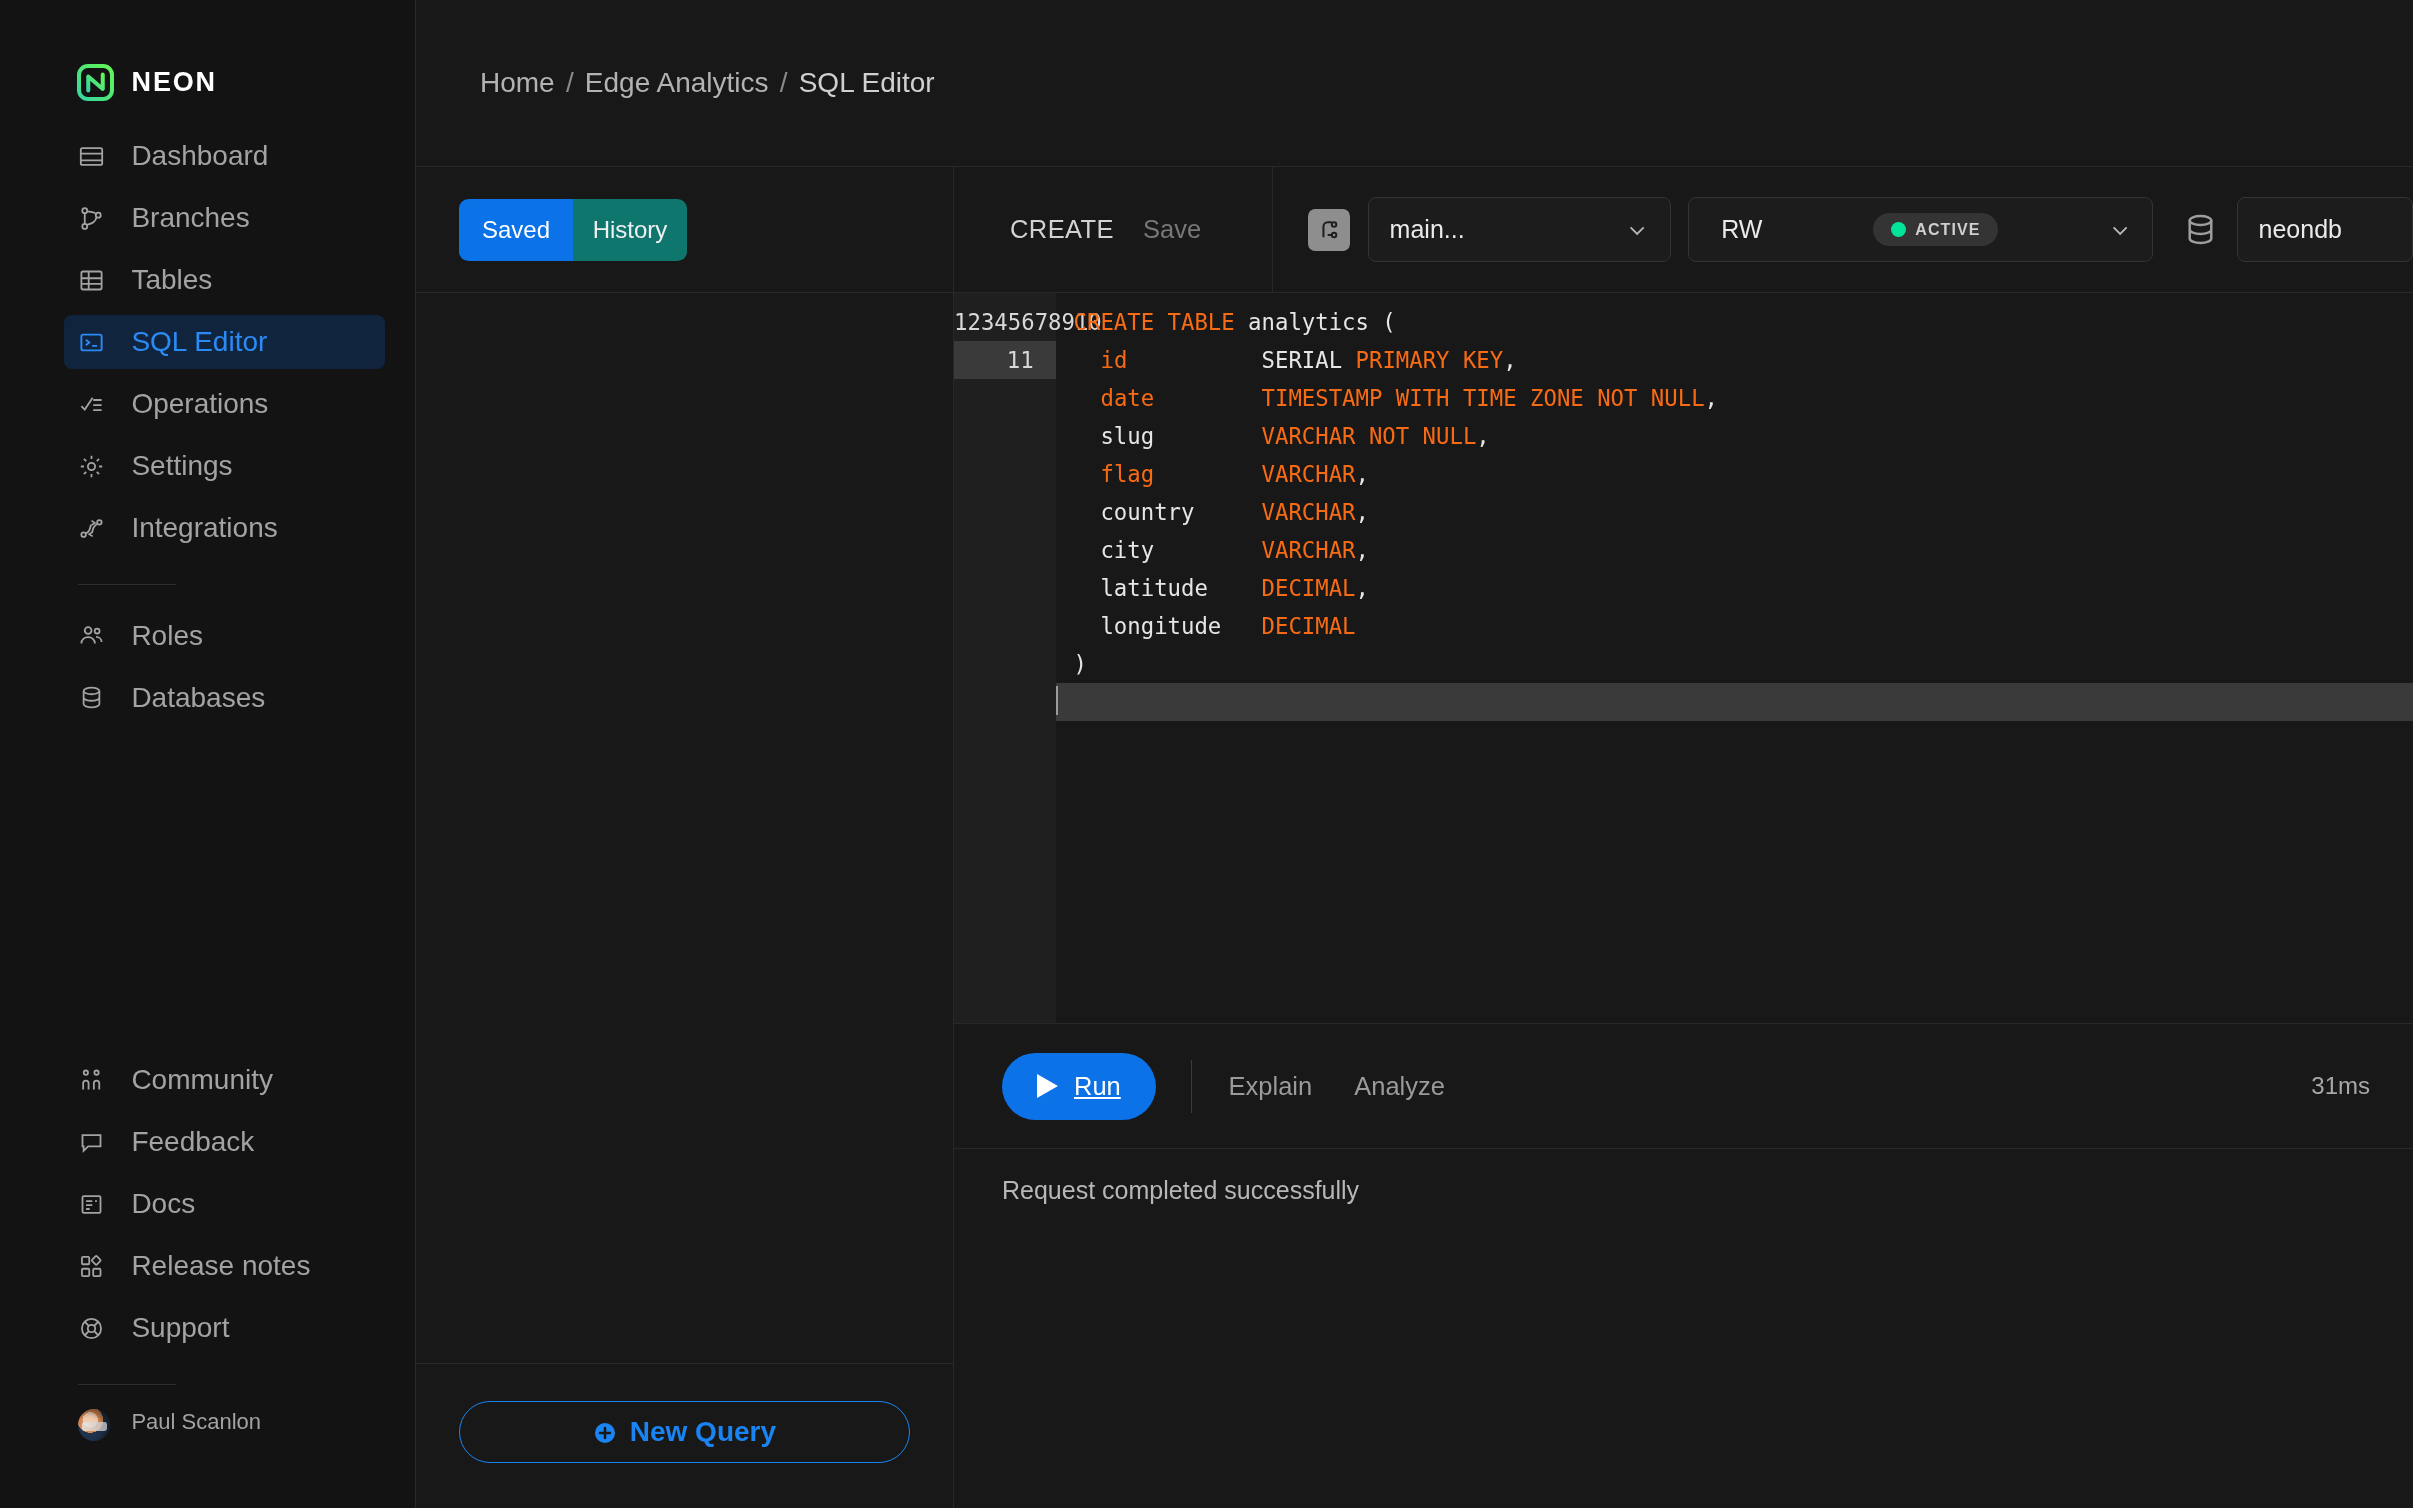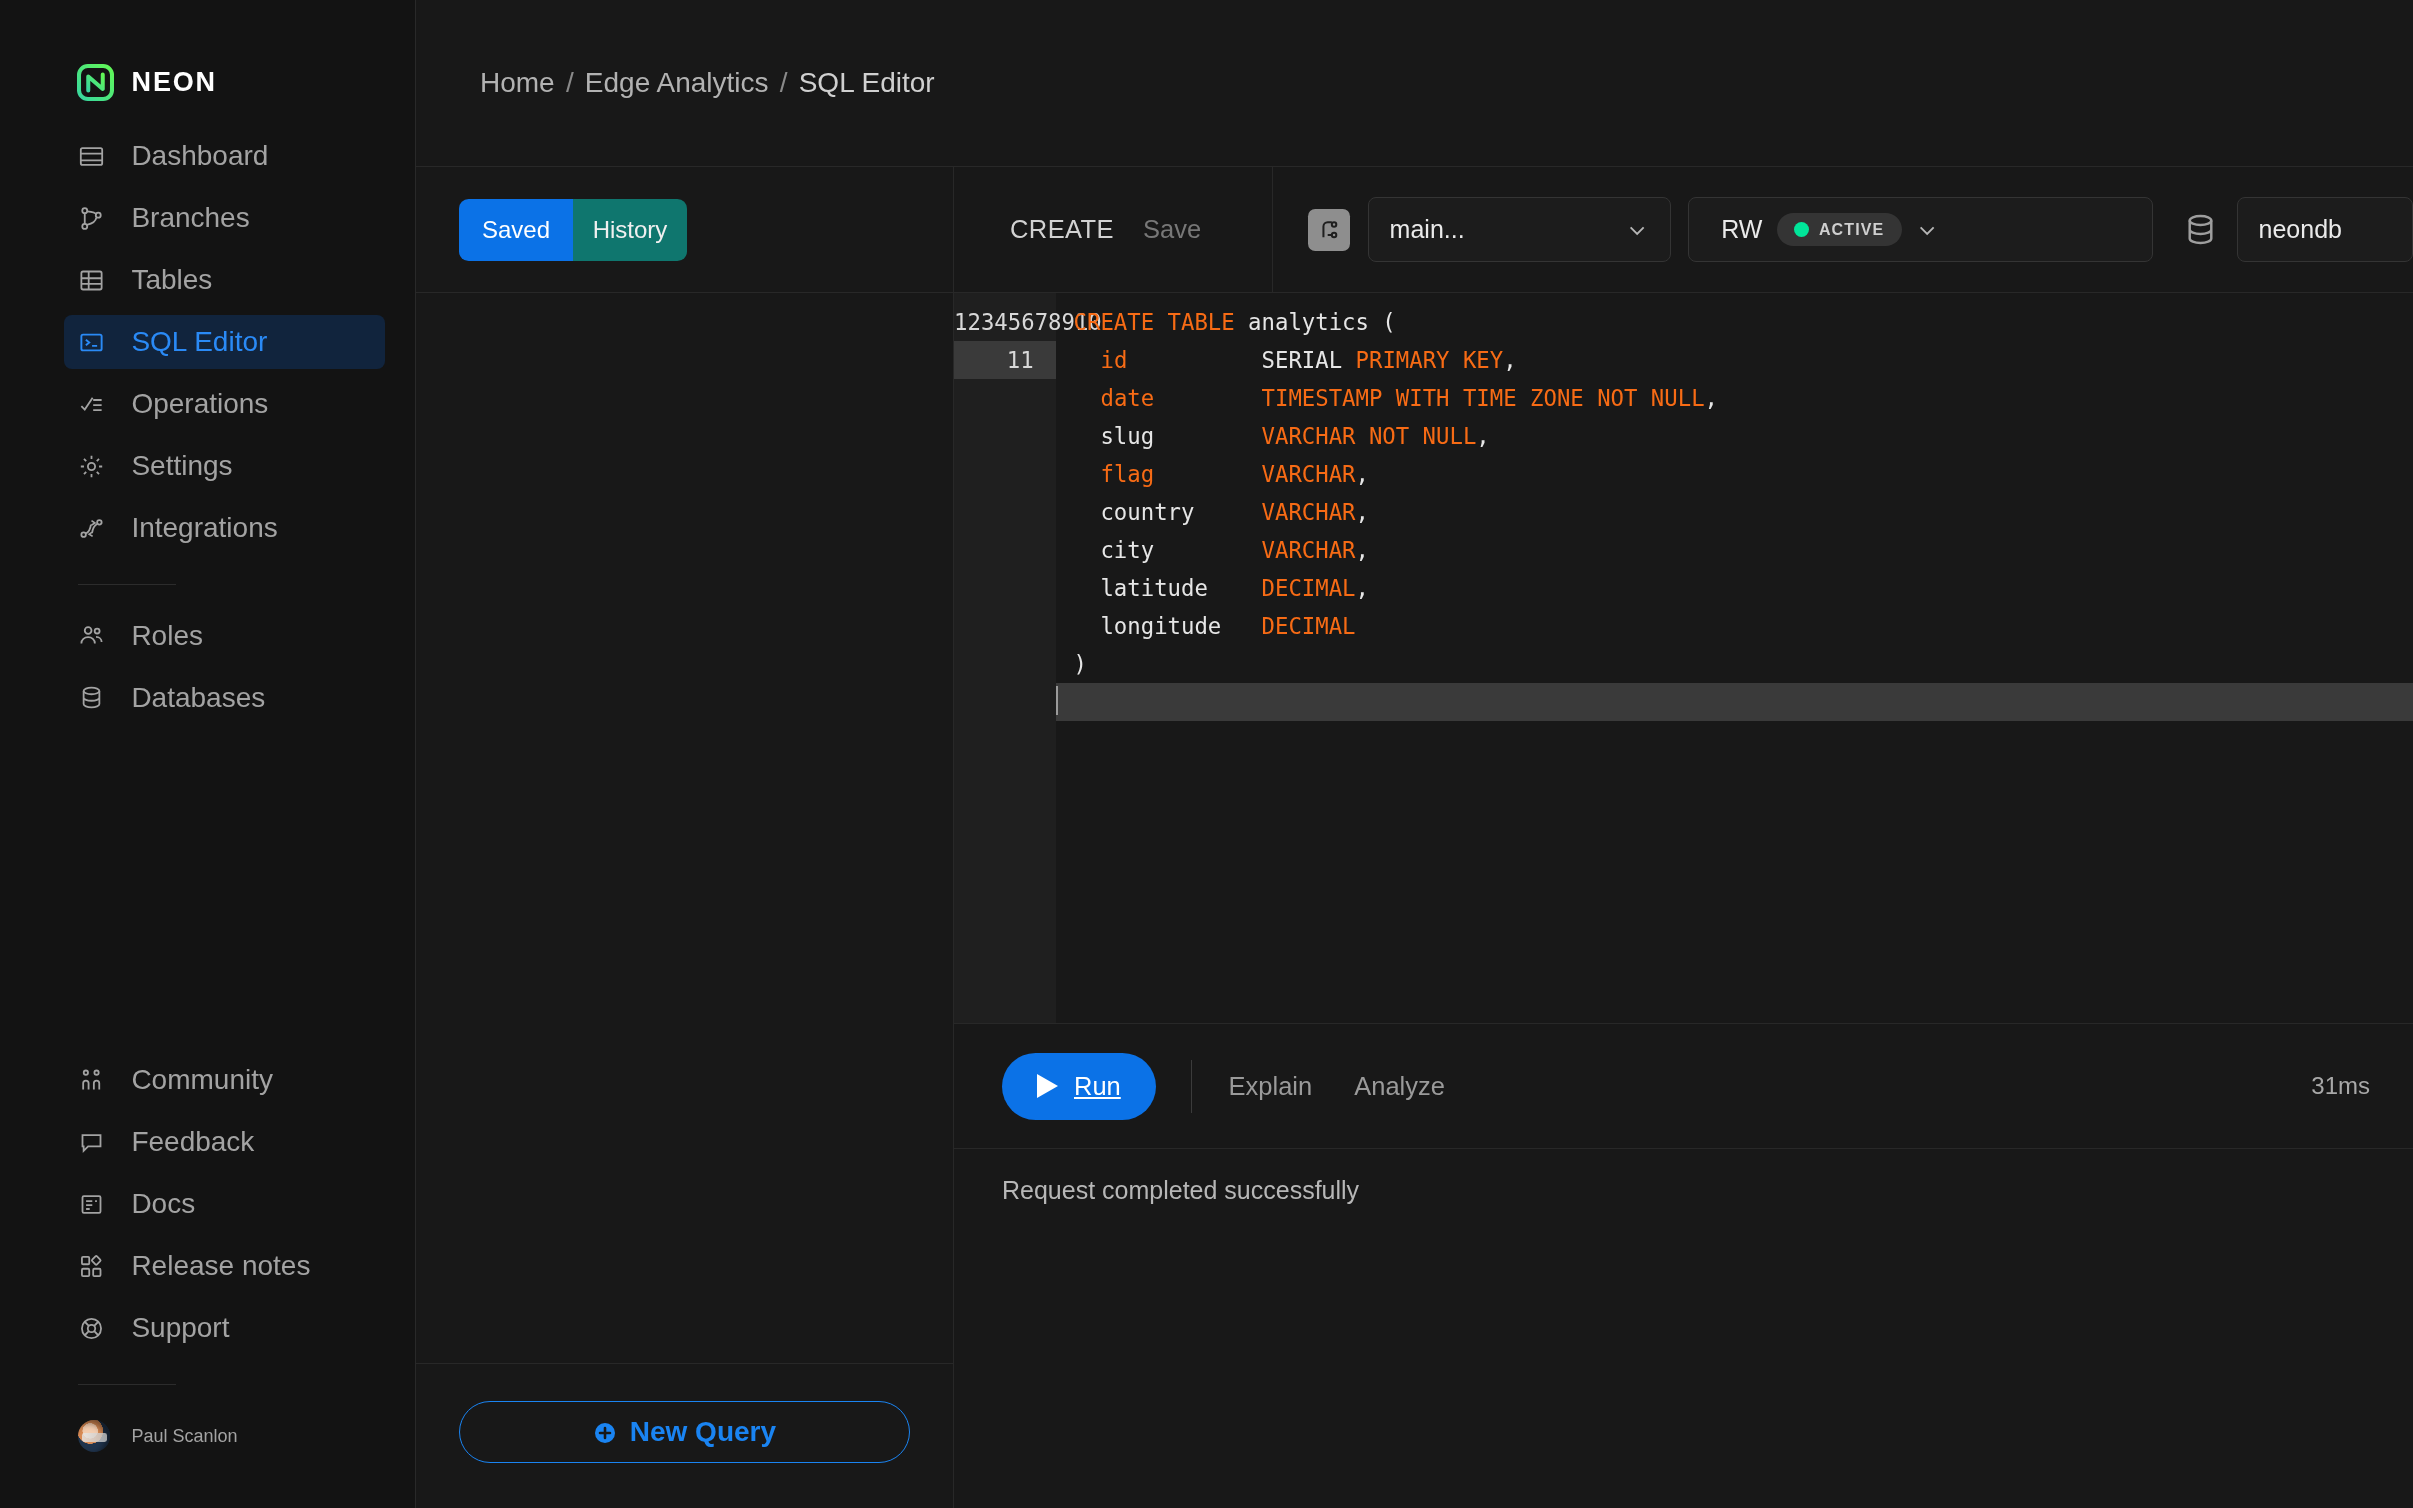--- a/index.html
+++ b/index.html
@@ -49,25 +49,25 @@
   .nav-item.active .ic svg { stroke: #2a8af6; }
 
   .divider {
     height: 0.8px; background: #2c2c2c;
     margin: 21px 239px 24px 78px;
   }
   .spacer { flex: 1 1 auto; }
 
   .nav-bottom { padding-bottom: 0; }
   .user-row {
-    display: flex; align-items: center; gap: 21px;
+    display: flex; align-items: flex-start; gap: 21px;
     height: 54px;
     margin: 0 30px 45px 64px;
     padding: 0 17.6px 0 14.4px;
-    color: #a3a3a3; font-size: 18px;
+    color: #a3a3a3; font-size: 22px;
     cursor: pointer;
   }
   .avatar {
     width: 32px; height: 32px; border-radius: 50%;
     flex: 0 0 32px;
     background: radial-gradient(circle at 38% 34%, #f3cdb0 0 26%, #d98b55 27% 44%, #20344d 45% 100%);
     box-shadow: inset -4.8px 3.2px 6.4px rgba(0,0,0,.45);
     position: relative; overflow: hidden;
   }
   .avatar::after {
@@ -154,21 +154,21 @@
   .branch-ic {
     width: 42px; height: 42px; flex: 0 0 42px; border-radius: 7.2px;
     background: #8e8e8e; display: flex; align-items: center; justify-content: center;
   }
   .select {
     height: 65px; border: 0.8px solid #343434; border-radius: 8px;
     background: #1c1c1c; display: flex; align-items: center;
     padding: 0 21px; gap: 14.4px; cursor: pointer; color: #eaeaea; font-size: 25px;
   }
   .sel-branch { width: 303px; justify-content: space-between; }
-  .sel-rw { width: 465px; justify-content: flex-start; padding-left: 32px; }
+  .sel-rw { width: 465px; justify-content: space-between; padding-left: 32px; }
   .badge {
     display: inline-flex; align-items: center; gap: 9.6px;
     background: #343434; border-radius: 24px; padding: 7.2px 17.6px;
     font-size: 16px; font-weight: 700; color: #cfcfcf; letter-spacing: 1.1px;
   }
   .dot { width: 15px; height: 15px; border-radius: 50%; background: #00e599; flex: 0 0 15px; }
   .chev { width: 22.3px; height: 22.3px; flex: 0 0 22.3px; }
   .db-ic { width: 37px; height: 37px; flex: 0 0 37px; margin-left: 11.2px; }
   .sel-db { flex: 1 1 auto; min-width: 0; }
 

